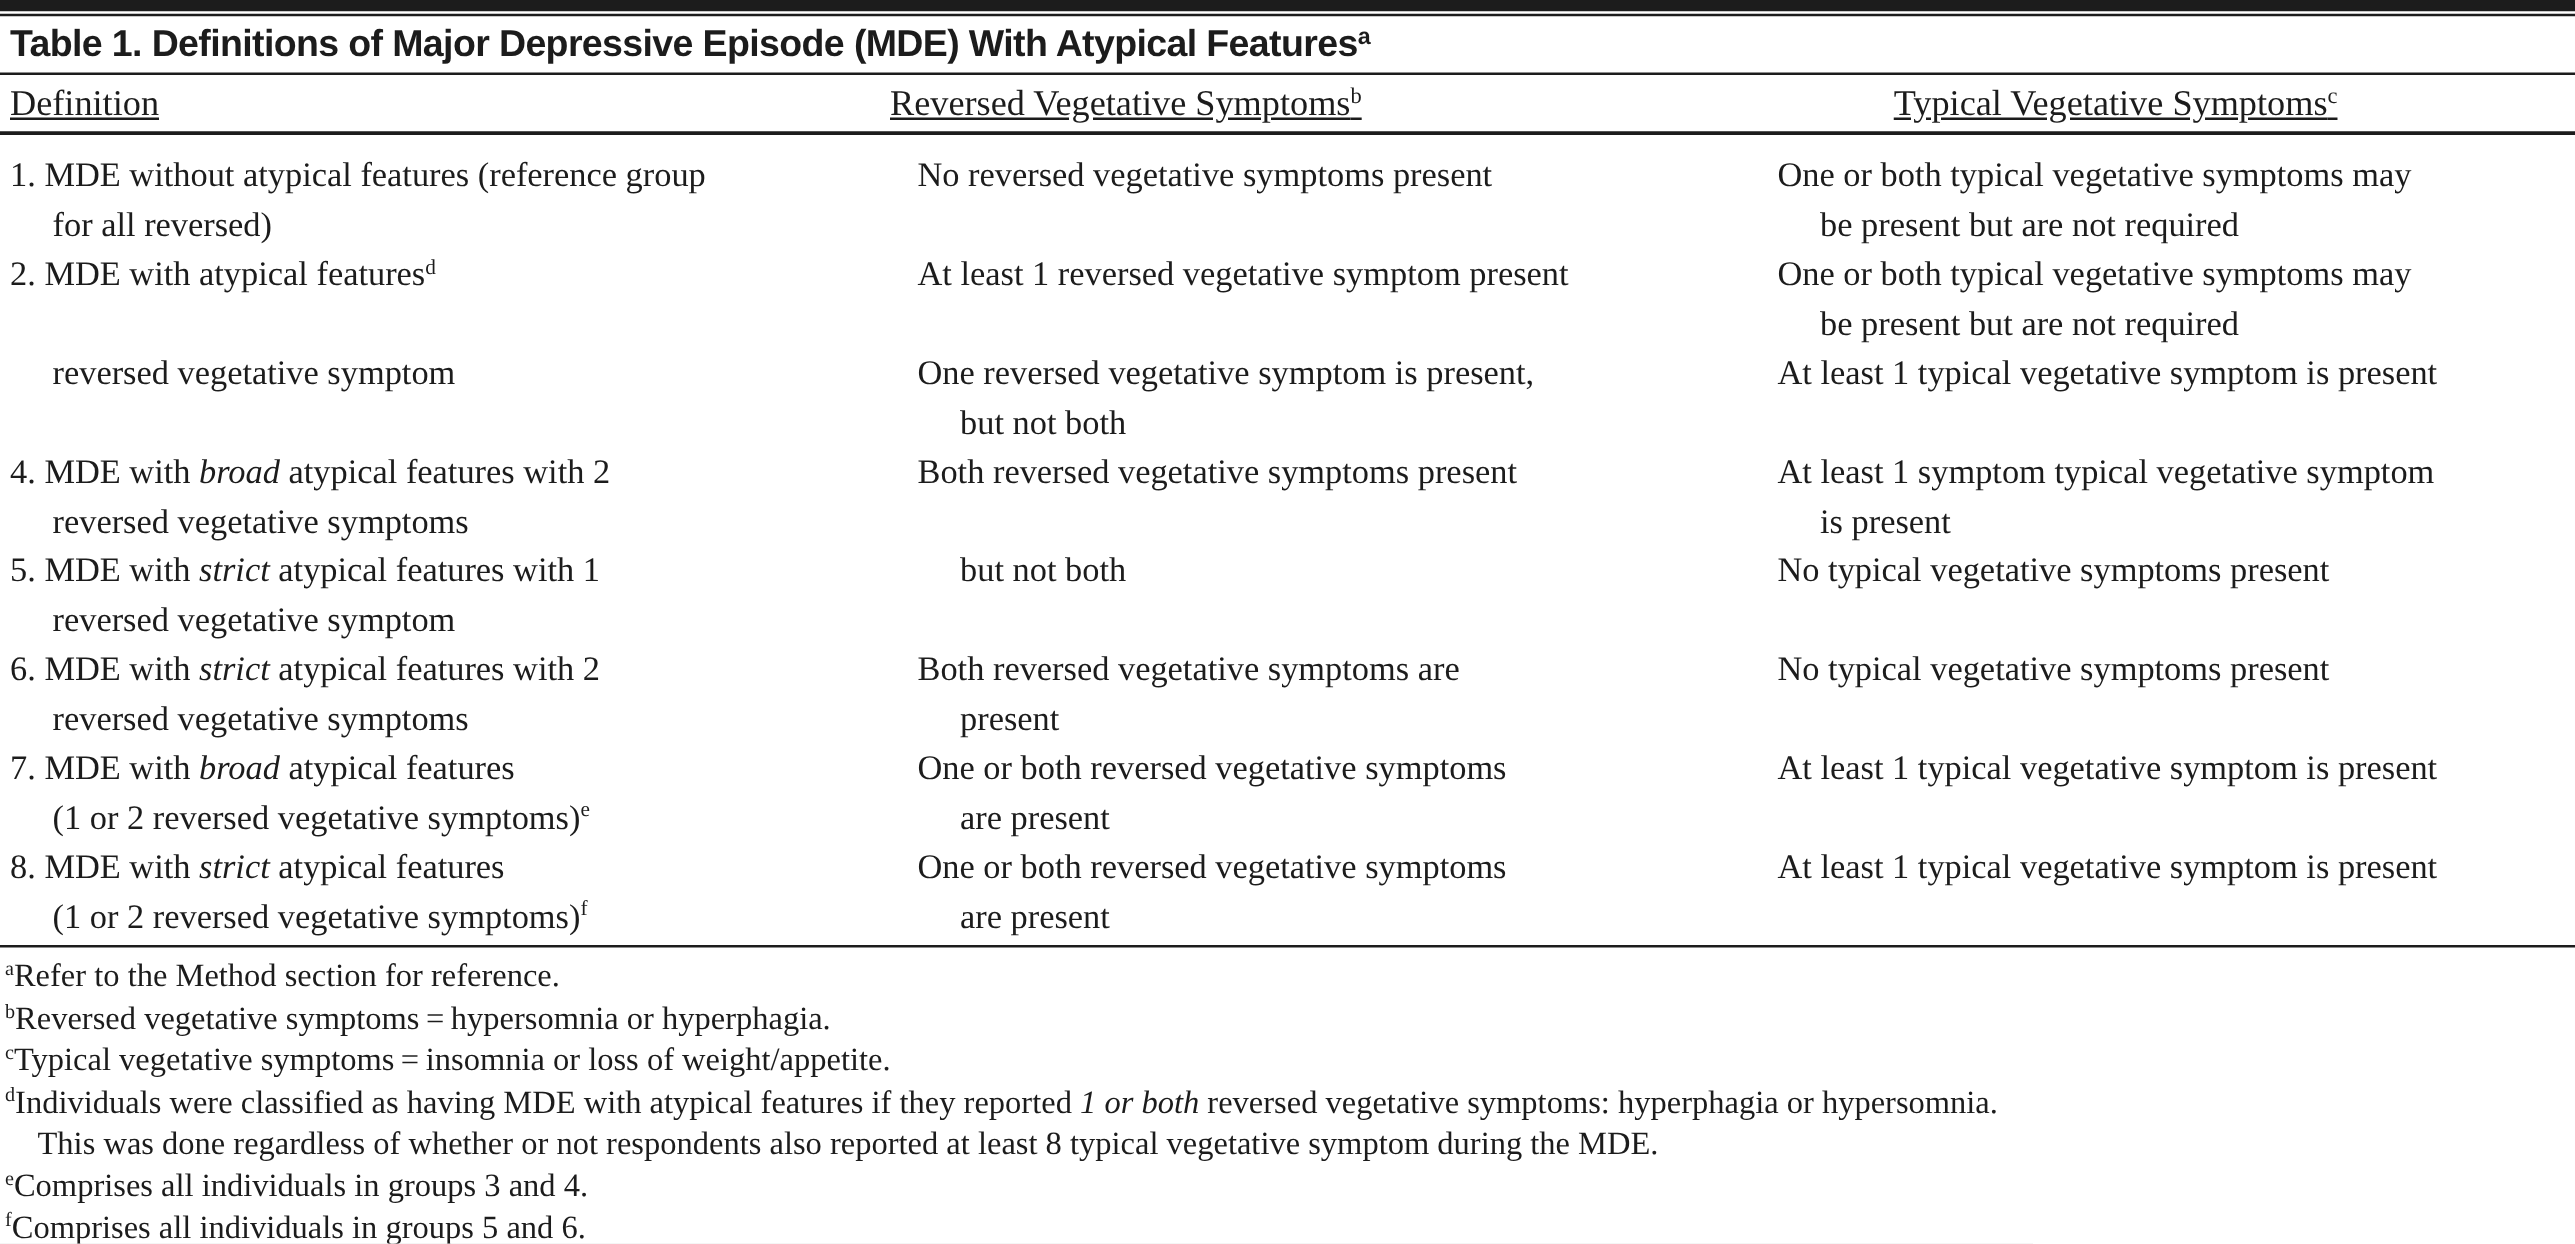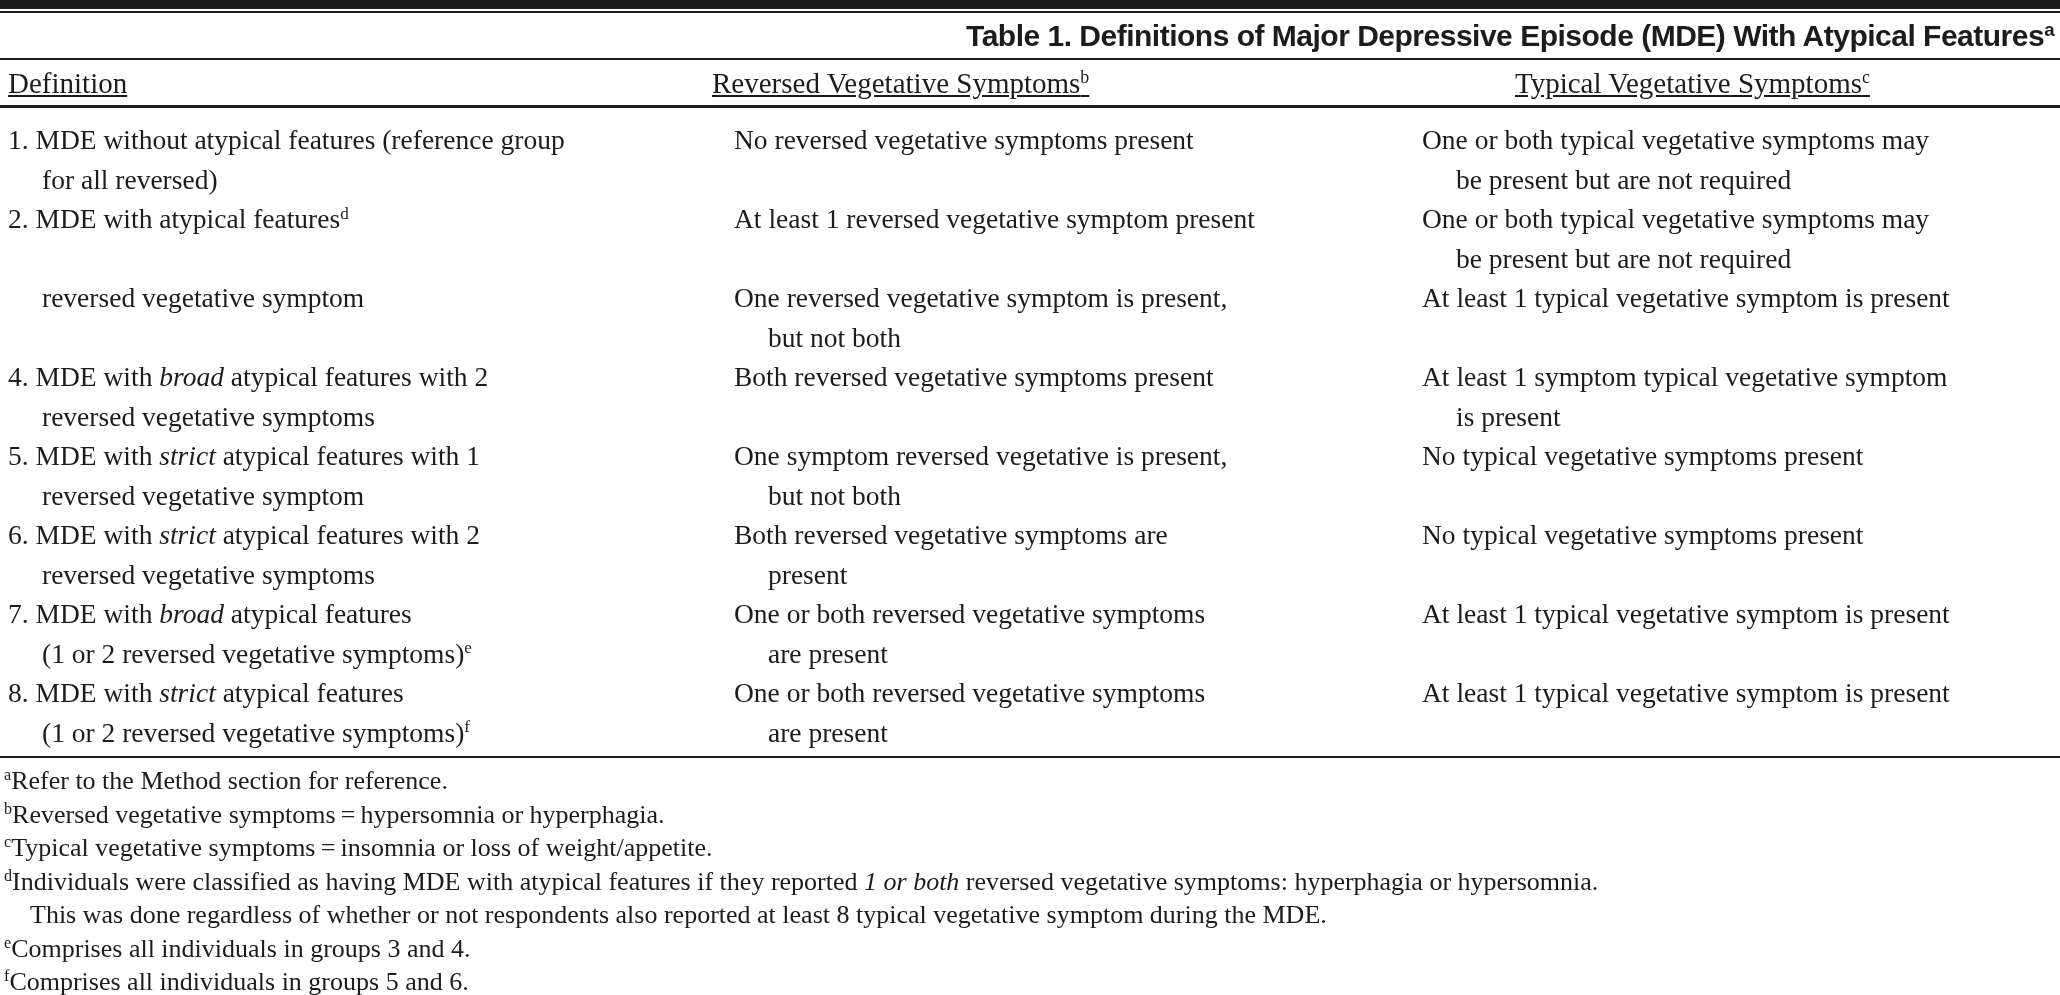--- a/index.html
+++ b/index.html
@@ -13,21 +13,20 @@
     font-family:"Liberation Serif", serif;box-sizing:border-box;
     overflow:hidden;position:relative;
   }
   .rule{background:var(--rule);}
   .top-thick{height:9px;}
   .top-thin{height:2px;margin-top:2px;}
   .title-wrap{
     font-family:"Liberation Sans", sans-serif;font-weight:bold;
     font-size:30px;line-height:34px;letter-spacing:-0.5px;
     padding:6px 6px 5px 8px;
-    text-align:right;
   }
   .title-wrap sup{font-weight:bold;}
   .title-rule{height:2px;}
   .thead{
     display:grid;grid-template-columns:712px 688px 1fr;
     font-size:29px;line-height:32px;padding:7px 0 6px 0;text-decoration:underline;
   }
   .th-def{padding-left:8px;}
   .th-mid{padding-right:70px;}
   .th-right{text-align:center;padding-right:75px;}
@@ -114,21 +113,20 @@
           <div class="ln"><span>At least 1 symptom typical vegetative symptom</span></div>
           <div class="ln indent"><span>is present</span></div>
         </div>
       </div>
       <div class="trow">
         <div class="cell cell-def">
           <div class="ln"><span>5. MDE with </span><i>strict</i><span> atypical features with 1</span></div>
           <div class="ln indent"><span>reversed vegetative symptom</span></div>
         </div>
         <div class="cell cell-mid">
-          <div class="ln"><span>One symptom reversed vegetative is present,</span></div>
           <div class="ln indent"><span>but not both</span></div>
         </div>
         <div class="cell cell-right">
           <div class="ln"><span>No typical vegetative symptoms present</span></div>
         </div>
       </div>
       <div class="trow">
         <div class="cell cell-def">
           <div class="ln"><span>6. MDE with </span><i>strict</i><span> atypical features with 2</span></div>
           <div class="ln indent"><span>reversed vegetative symptoms</span></div>

